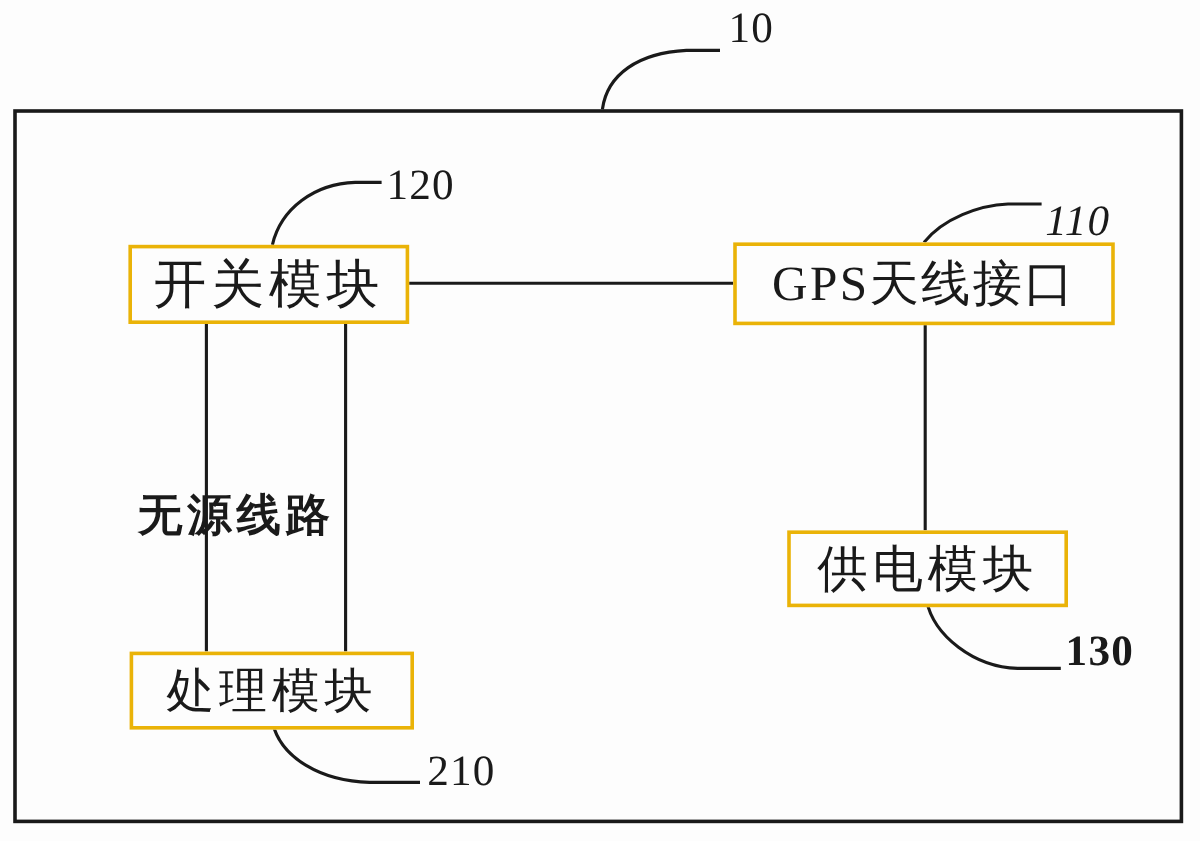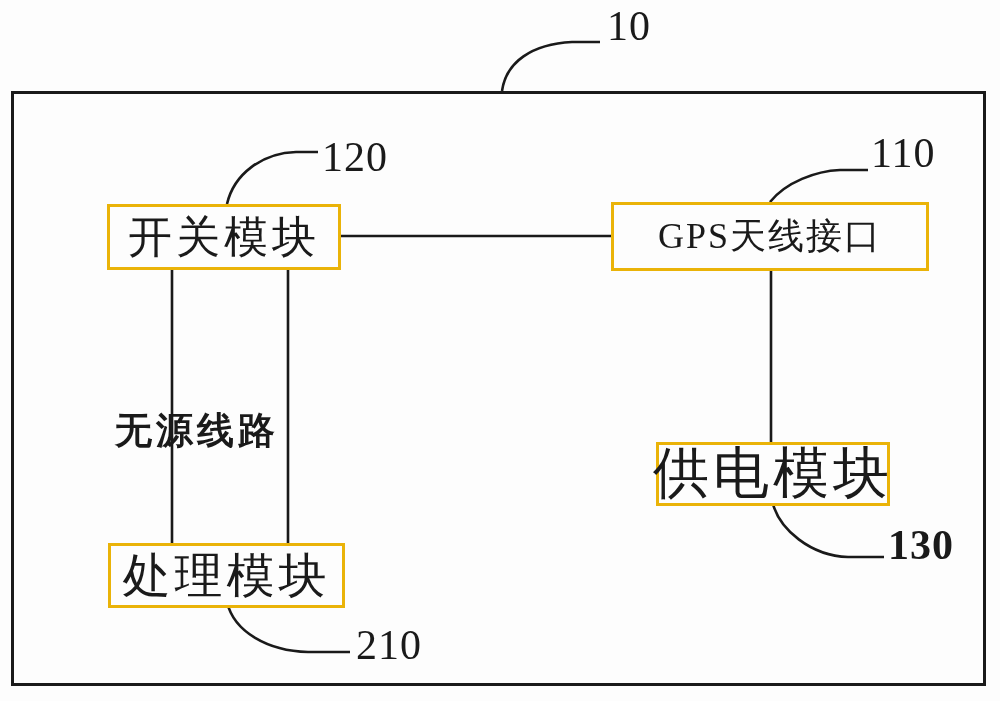--- a/index.html
+++ b/index.html
@@ -39,33 +39,33 @@
     position: absolute;
     border: 3px solid #eab308;
     background: #fdfdfd;
     display: flex;
     align-items: center;
     justify-content: center;
     letter-spacing: 4px;
     white-space: nowrap;
   }
   .box-switch  { left: 107px; top: 204px; width: 228px; height: 60px; font-size: 44px; }
-  .box-gps     { left: 611px; top: 202px; width: 312px; height: 63px; font-size: 36px; letter-spacing: 2px; }
-  .box-power   { left: 656px; top: 442px; width: 228px; height: 58px; font-size: 56px; }
-  .box-process { left: 108px; top: 543px; width: 231px; height: 59px; font-size: 48px; }
+  .box-gps     { left: 611px; top: 202px; width: 312px; height: 63px; font-size: 41px; letter-spacing: 2px; }
+  .box-power   { left: 656px; top: 442px; width: 228px; height: 58px; font-size: 42px; }
+  .box-process { left: 108px; top: 543px; width: 231px; height: 59px; font-size: 40px; }
   .ref-num {
     position: absolute;
-    font-size: 42px;
+    font-size: 36px;
     line-height: 1;
     letter-spacing: 1px;
     white-space: nowrap;
   }
   .ref-10  { left: 607px; top: 5px;   }
   .ref-120 { left: 322px; top: 122px; margin-top: 14px; }
-  .ref-110 { left: 871px; top: 132px; }
+  .ref-110 { left: 871px; top: 166px; font-style: italic; }
   .ref-130 { left: 888px; top: 524px; font-weight: bold; }
   .ref-140 { left: 356px; top: 624px; }
   .wire-label {
     position: absolute;
     font-size: 37px;
     line-height: 1;
     letter-spacing: 4px;
     white-space: nowrap;
   }
   .label-passive { left: 115px; top: 412px; font-weight: bold; }

